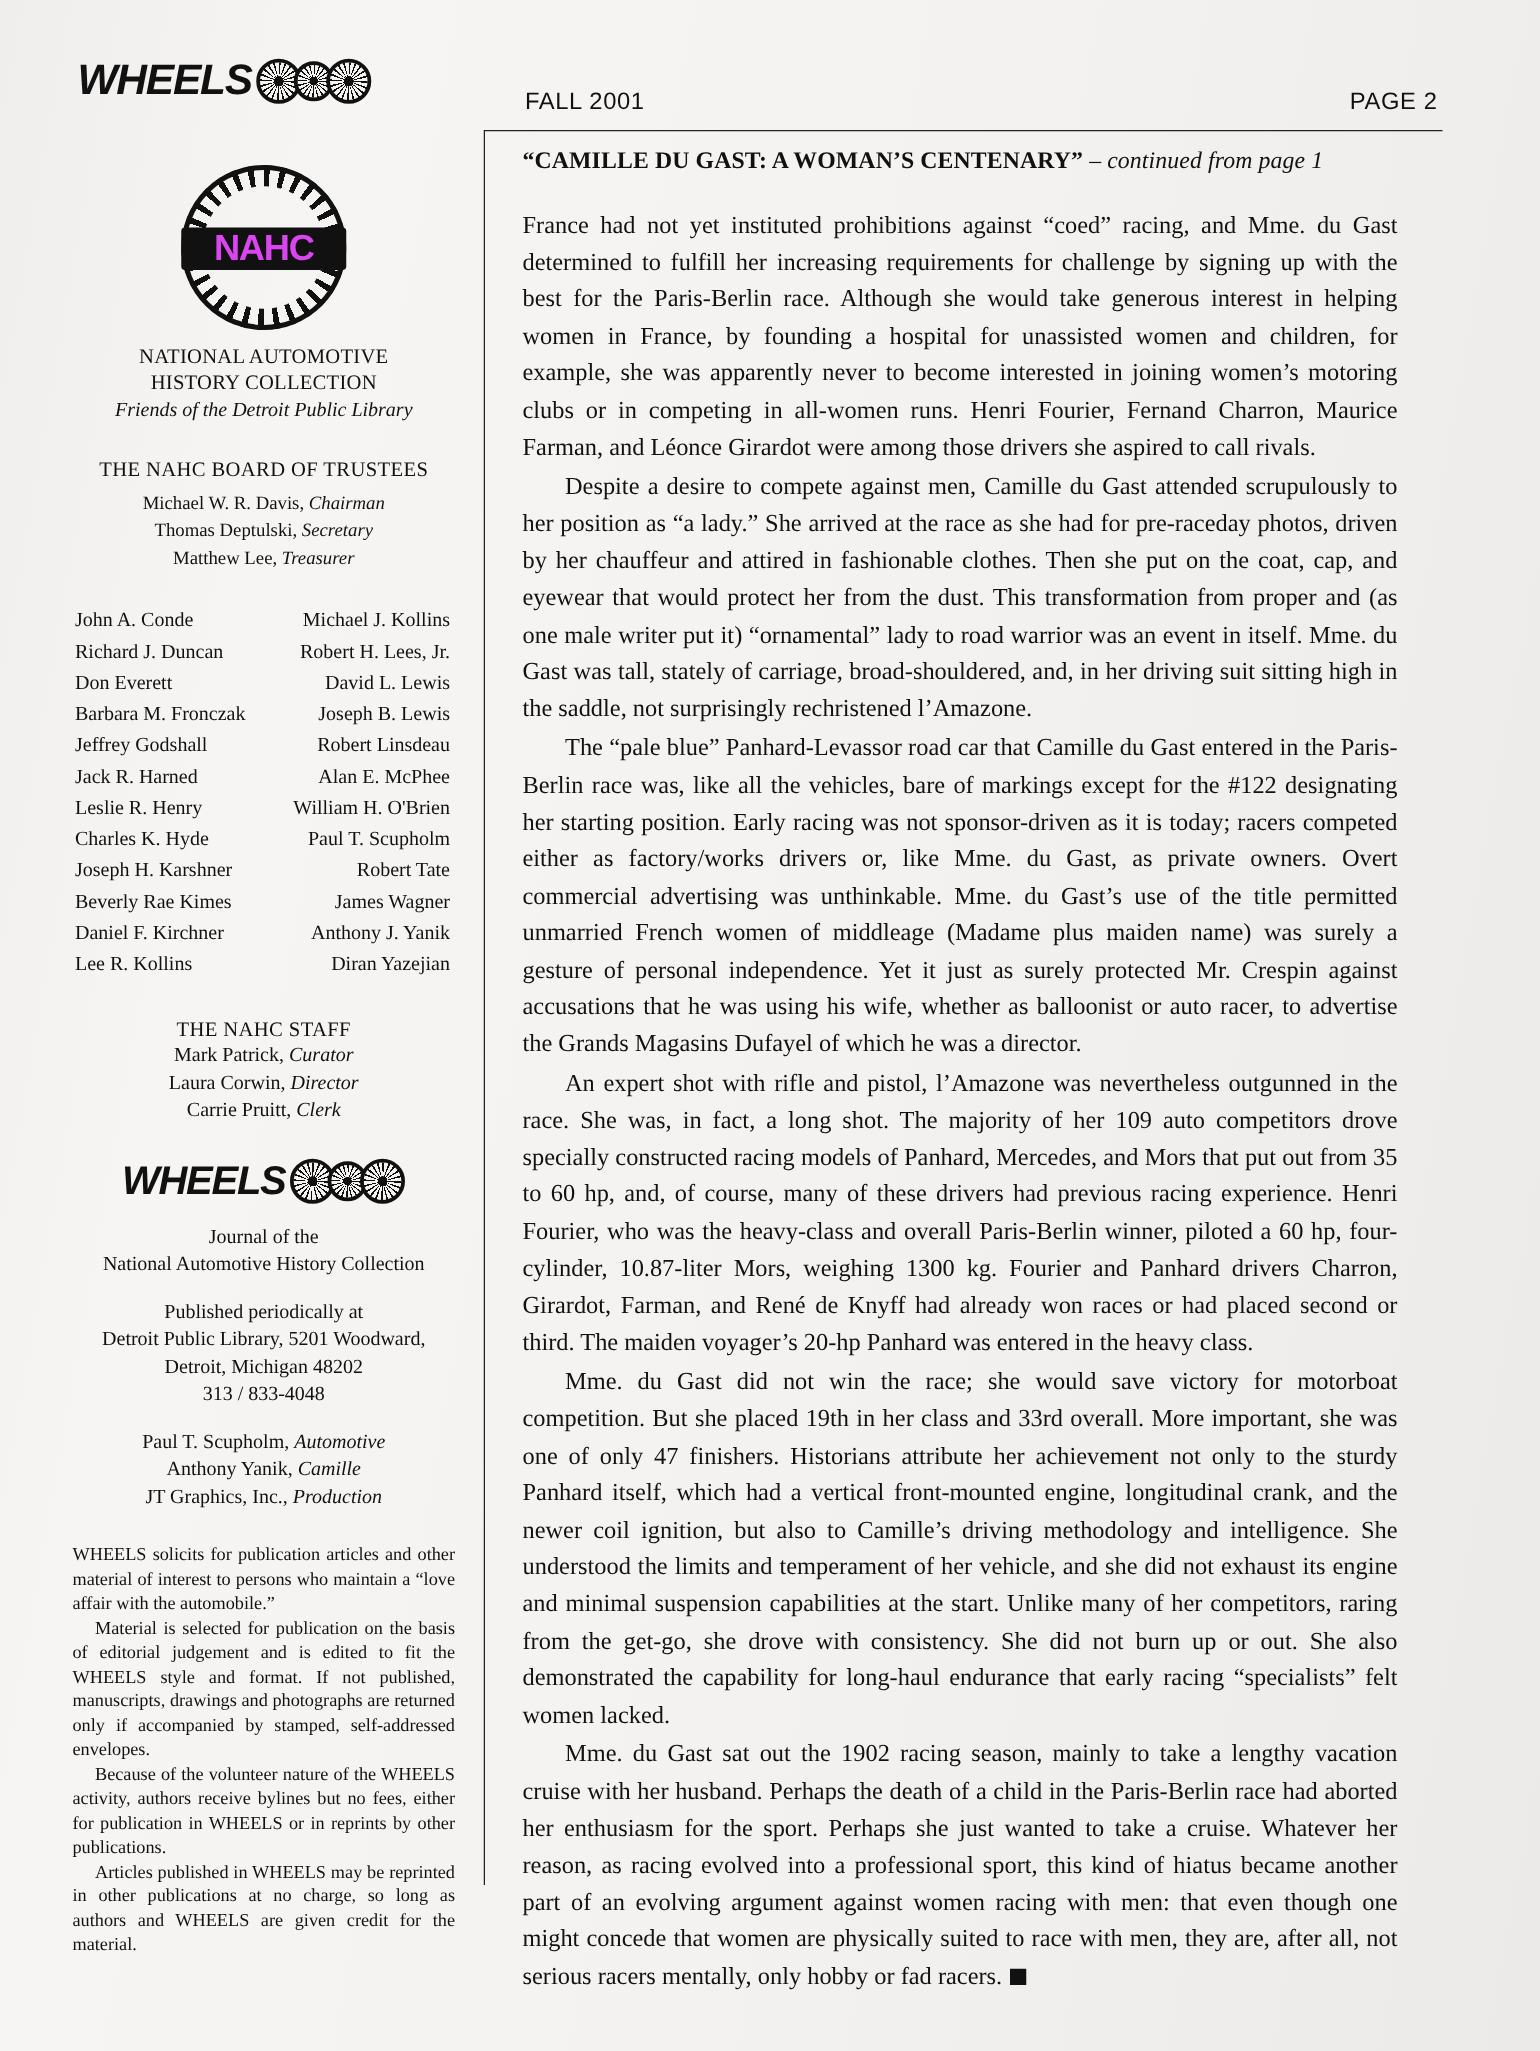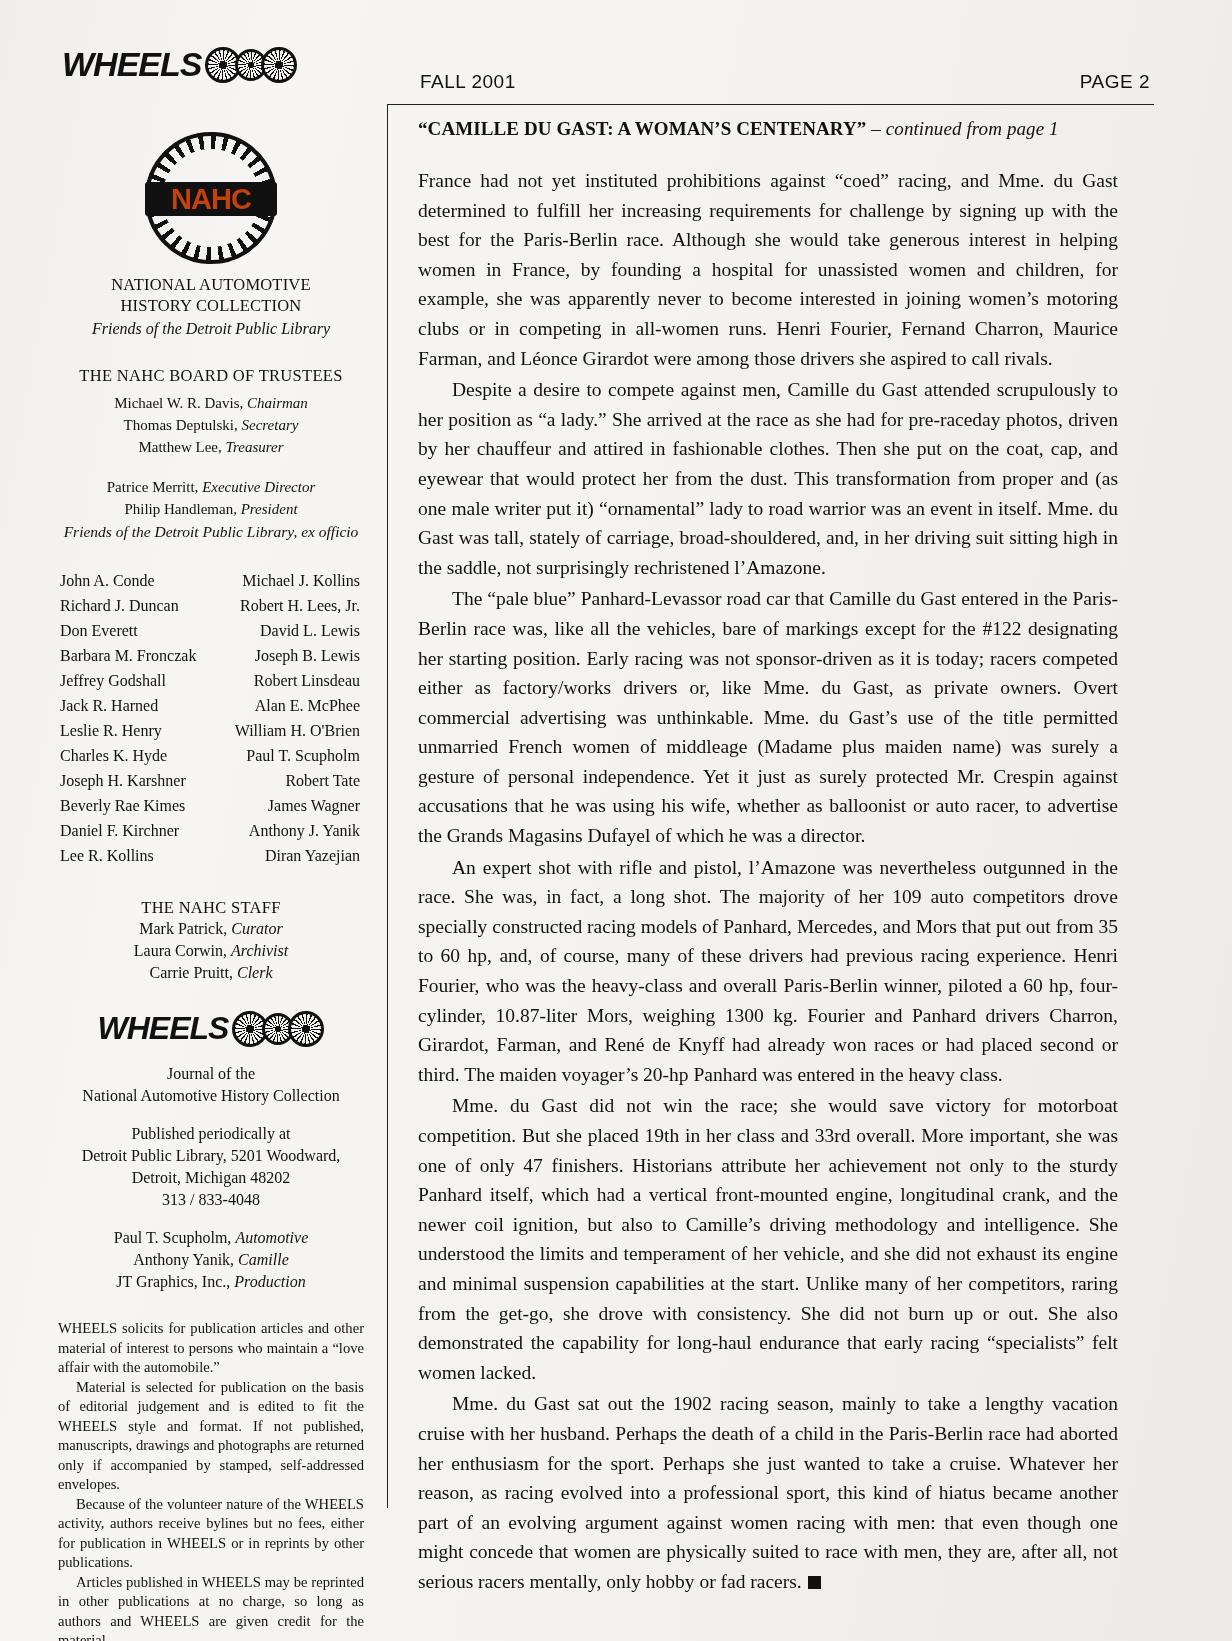--- a/index.html
+++ b/index.html
@@ -126,21 +126,21 @@
     position: absolute;
     left: 0; right: 0;
     top: 38%;
     height: 26%;
     background: #111;
     border-radius: 3px;
   }
   .nahc-badge .band span {
     position: absolute;
     inset: 0;
-    color: #c2410c;
+    color: #d946ef;
     font-family: "Liberation Sans", sans-serif;
     font-weight: bold;
     font-size: 29px;
     letter-spacing: -1px;
     line-height: 34px;
     text-align: center;
   }
   .org-name {
     font-size: 16.5px;
     line-height: 21px;
@@ -299,31 +299,20 @@
       <div class="officer">
         <span>Thomas Deptulski,</span>
         <i>Secretary</i>
       </div>
       <div class="officer">
         <span>Matthew Lee,</span>
         <i>Treasurer</i>
       </div>
     </div>
 
-    <div class="officer-group" style="margin-top:18px">
-      <div class="officer">
-        <span>Patrice Merritt,</span>
-        <i>Executive Director</i>
-      </div>
-      <div class="officer">
-        <span>Philip Handleman,</span>
-        <i>President</i>
-      </div>
-      <div class="exofficio">Friends of the Detroit Public Library, ex officio</div>
-    </div>
 
     <div class="trustee-grid">
       <div class="c1">John A. Conde</div>
       <div class="c2">Michael J. Kollins</div>
       <div class="c1">Richard J. Duncan</div>
       <div class="c2">Robert H. Lees, Jr.</div>
       <div class="c1">Don Everett</div>
       <div class="c2">David L. Lewis</div>
       <div class="c1">Barbara M. Fronczak</div>
       <div class="c2">Joseph B. Lewis</div>
@@ -346,21 +335,21 @@
     </div>
 
     <div class="staff-title">THE NAHC STAFF</div>
     <div>
       <div class="staff-line">
         <span>Mark Patrick,</span>
         <i>Curator</i>
       </div>
       <div class="staff-line">
         <span>Laura Corwin,</span>
-        <i>Archivist</i>
+        <i>Director</i>
       </div>
       <div class="staff-line">
         <span>Carrie Pruitt,</span>
         <i>Clerk</i>
       </div>
     </div>
 
     <div class="logo-wheels-2">
       <span class="logo-wheels">WHEELS</span>
       <span class="wheel-group">

